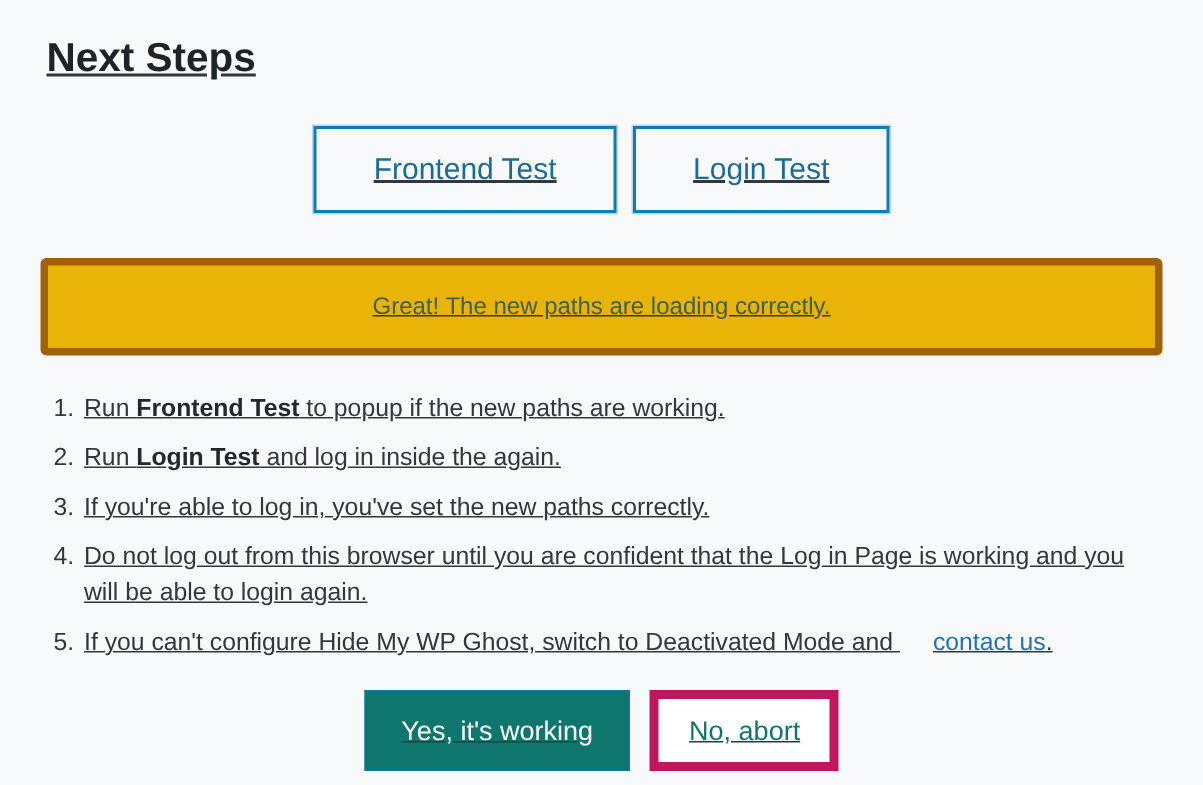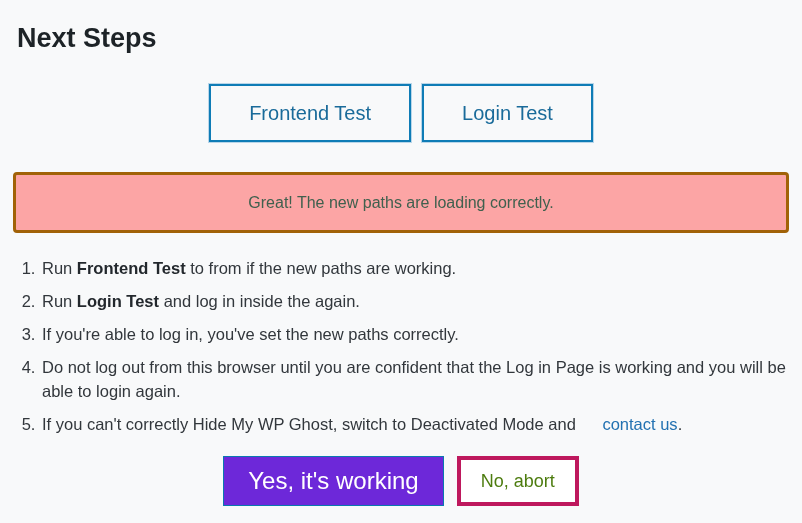--- a/index.html
+++ b/index.html
@@ -8,21 +8,22 @@
     width: 802px;
     height: 523px;
     background: #f8f9fa;
     font-family: "Liberation Sans", sans-serif;
     color: #32373c;
     overflow: hidden;
   }
   .page {
     width: 802px;
     height: 523px;
-    padding: 0 13px;
+    padding: 0 27px;
+    text-decoration: underline;
   }
   .page-title {
     margin: 0;
     padding: 22px 4px 0 4px;
     font-size: 27px;
     line-height: 32px;
     font-weight: 700;
     color: #1d2327;
   }
   .test-row {
@@ -38,22 +39,22 @@
     color: #1a6b9a;
     font-family: "Liberation Sans", sans-serif;
     font-size: 20px;
     line-height: 24px;
     padding: 15px 38px;
     cursor: pointer;
     border-radius: 0;
   }
   .alert-success {
     margin-top: 30px;
-    background: #fca5a5;
-    border: 3px solid #a16207;
+    background: #eab308;
+    border: 5px solid #a16207;
     border-radius: 4px;
     color: #40604e;
     text-align: center;
     padding: 18px 12px;
     font-size: 16px;
     line-height: 19px;
   }
   .steps-list {
     margin: 23px 0 0 0;
     padding: 0 0 0 27px;
@@ -76,34 +77,34 @@
     margin-left: 22px;
   }
   .action-row {
     display: flex;
     justify-content: center;
     align-items: stretch;
     gap: 13px;
     margin-top: 20px;
   }
   .btn-primary {
-    background: #6d28d9;
+    background: #0f766e;
     border: 1px solid #0a78b0;
     color: #ffffff;
     font-family: "Liberation Sans", sans-serif;
-    font-size: 24px;
+    font-size: 18px;
     line-height: 22px;
     padding: 10px 24px;
     cursor: pointer;
     border-radius: 0;
   }
   .btn-secondary {
     background: #ffffff;
-    border: 4px solid #be185d;
-    color: #4d7c0f;
+    border: 6px solid #be185d;
+    color: #0f766e;
     font-family: "Liberation Sans", sans-serif;
     font-size: 18px;
     line-height: 22px;
     padding: 10px 20px;
     cursor: pointer;
     border-radius: 0;
   }
 </style>
 </head>
 <body>
@@ -116,33 +117,33 @@
     <button class="test-btn">Frontend Test</button>
     <button class="test-btn">Login Test</button>
   </div>
 
   <div class="alert-success">
     <span>Great! The new paths are loading correctly.</span>
   </div>
 
   <ol class="steps-list">
     <li>
-      <span>Run </span><strong>Frontend Test</strong><span> to from if the new paths are working.</span>
+      <span>Run </span><strong>Frontend Test</strong><span> to popup if the new paths are working.</span>
     </li>
     <li>
       <span>Run </span><strong>Login Test</strong><span> and log in inside the again.</span>
     </li>
     <li>
       <span>If you're able to log in, you've set the new paths correctly.</span>
     </li>
     <li>
       <span>Do not log out from this browser until you are confident that the Log in Page is working and you will be able to login again.</span>
     </li>
     <li>
-      <span>If you can't correctly Hide My WP Ghost, switch to Deactivated Mode and </span><a href="#">contact us</a><span>.</span>
+      <span>If you can't configure Hide My WP Ghost, switch to Deactivated Mode and </span><a href="#">contact us</a><span>.</span>
     </li>
   </ol>
 
   <div class="action-row">
     <button class="btn-primary">Yes, it's working</button>
     <button class="btn-secondary">No, abort</button>
   </div>
 
 </div>
 

